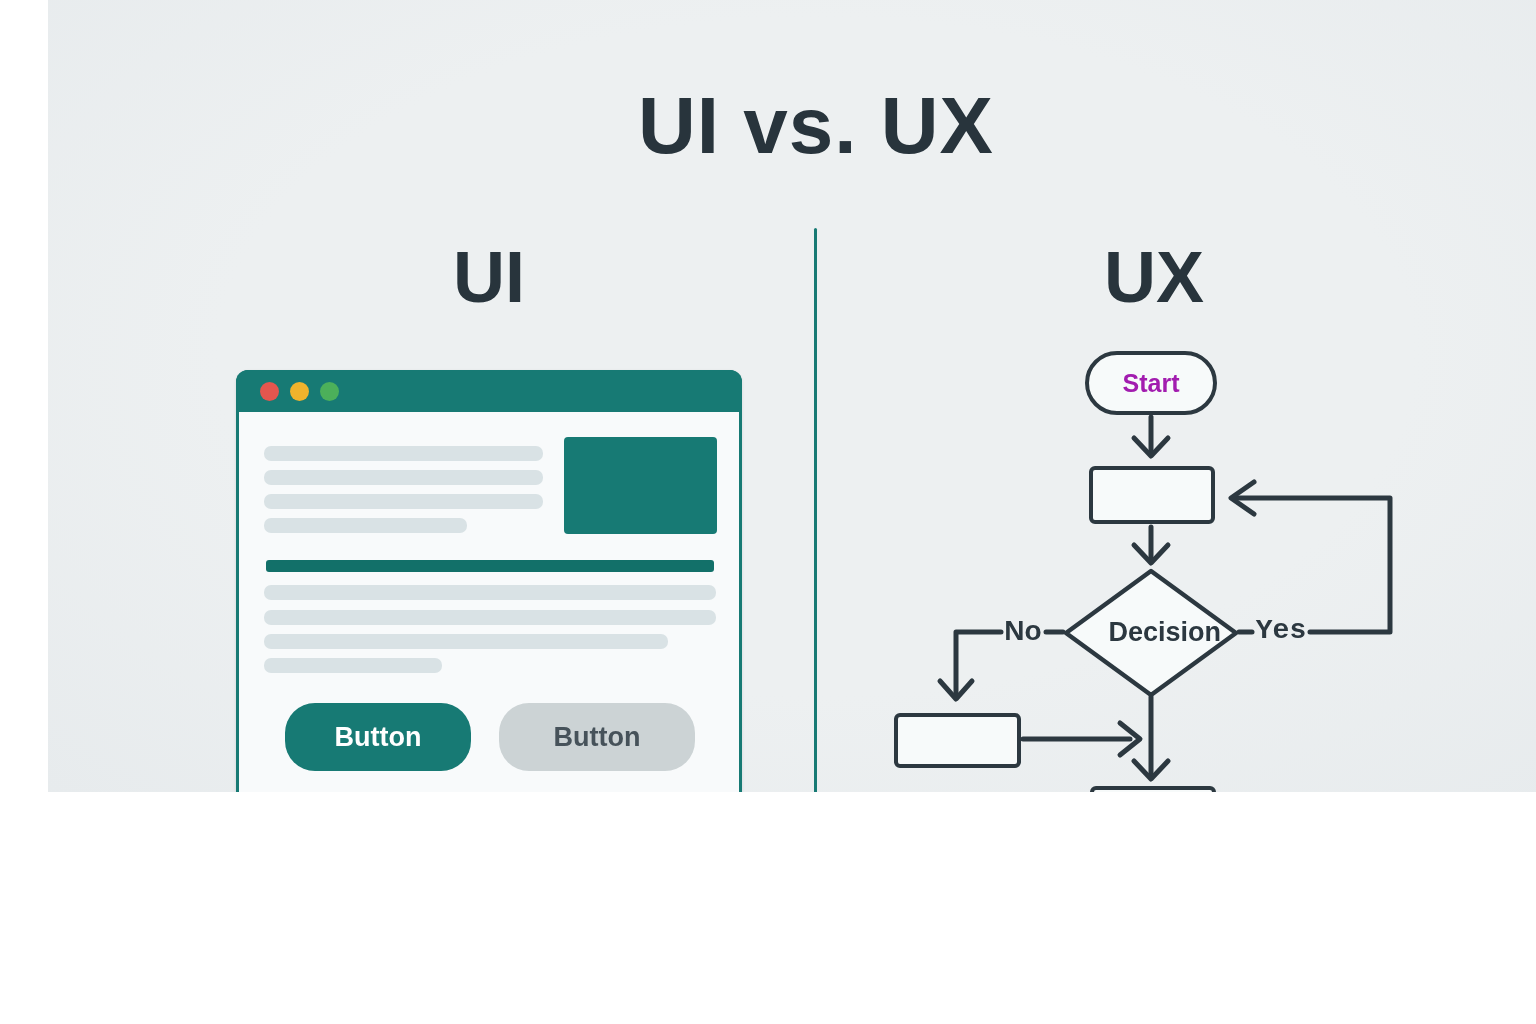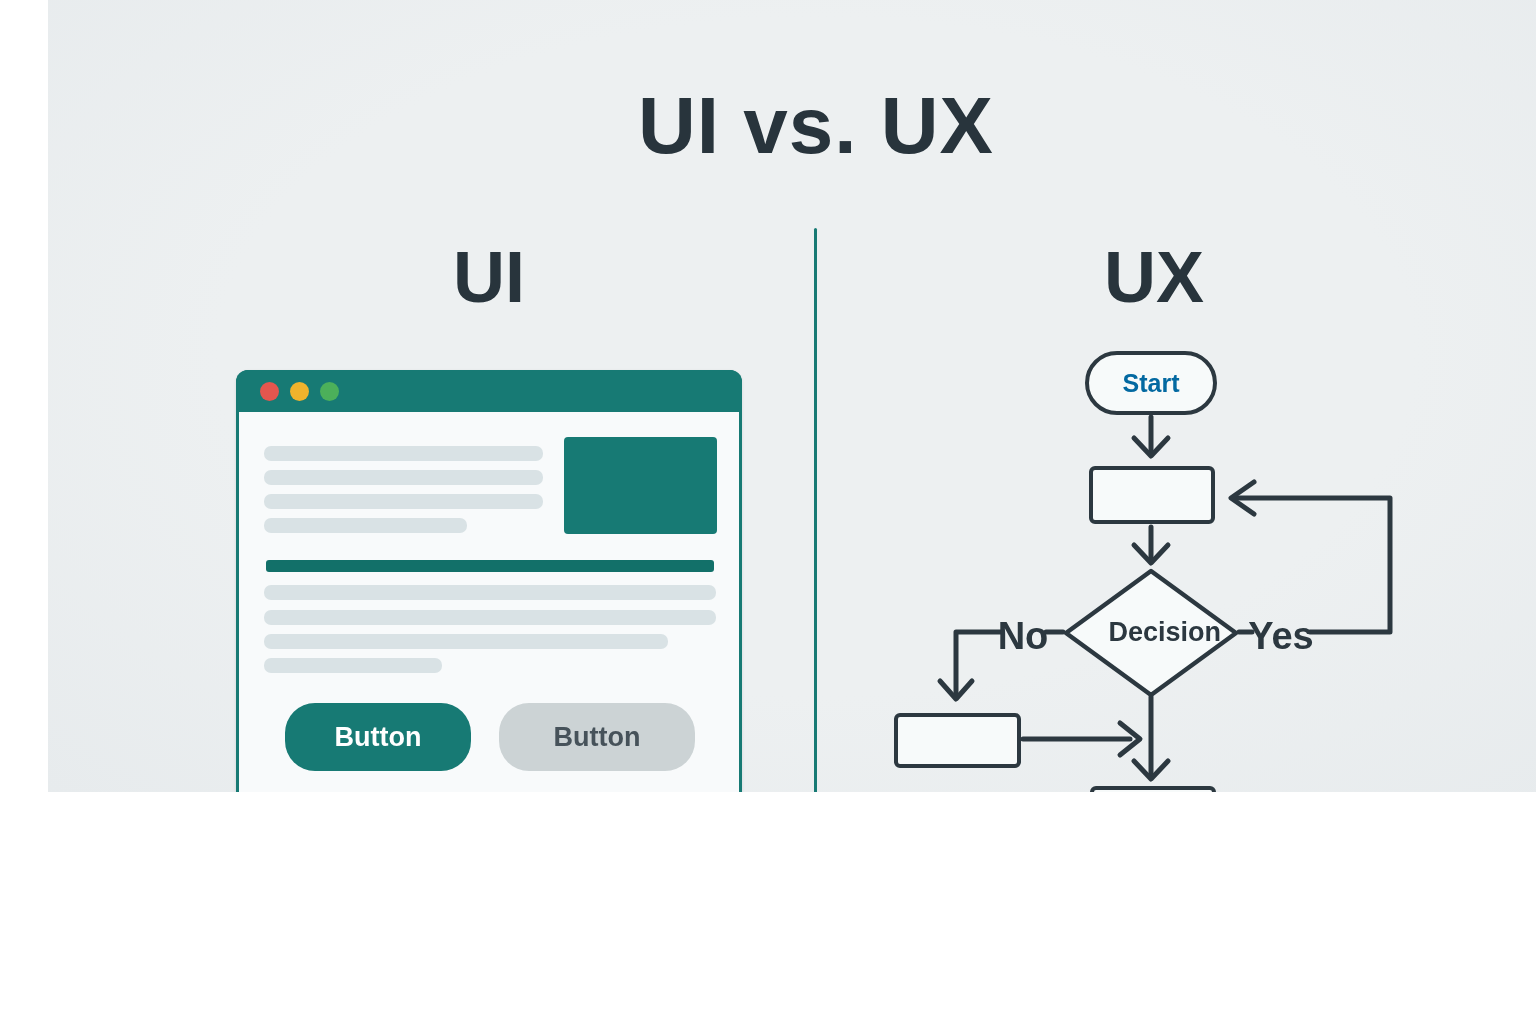--- a/index.html
+++ b/index.html
@@ -105,43 +105,43 @@
     background: #ccd3d5; color: #46525a;
   }
 
   
   .fc-svg { position: absolute; left: 0; top: 0; pointer-events: none; }
   .node {
     position: absolute;
     background: #f7fafa;
     border: 4px solid #2c3840;
     display: flex; align-items: center; justify-content: center;
-    font-size: 25px; font-weight: 600; color: #0369a1;
+    font-size: 25px; font-weight: 600; color: #a21caf;
   }
   .node.terminator { border-radius: 33px; }
   .node.process { border-radius: 6px; }
   .node.start { left: 1037px; top: 351px; width: 132px; height: 64px; }
   .node.process-1 { left: 1041px; top: 466px; width: 126px; height: 58px; }
   .node.no-process { left: 846px; top: 713px; width: 127px; height: 55px; }
   .node.merge-process { left: 1042px; top: 786px; width: 126px; height: 55px; }
   .node.end { left: 1037px; top: 878px; width: 131px; height: 63px; }
   .decision-label {
     position: absolute;
     left: 1033px; top: 617px; width: 140px;
     text-align: right;
     font-size: 27px; font-weight: 600; color: #2c3840;
   }
   .edge-label {
     position: absolute;
     top: 615px;
     text-align: center;
-    font-size: 38px; font-weight: 700; color: #2c3840;
+    font-size: 28px; font-weight: 700; color: #2c3840;
   }
   .edge-label.no { left: 945px; width: 60px; }
-  .edge-label.yes { left: 1200px; width: 66px; }
+  .edge-label.yes { left: 1200px; width: 66px; font-family: Liberation Mono, monospace; }
 </style>
 </head>
 <body>
 
 <div class="stage">
 
   <div class="main-title">UI vs. UX</div>
 
   <div class="divider"></div>
 

